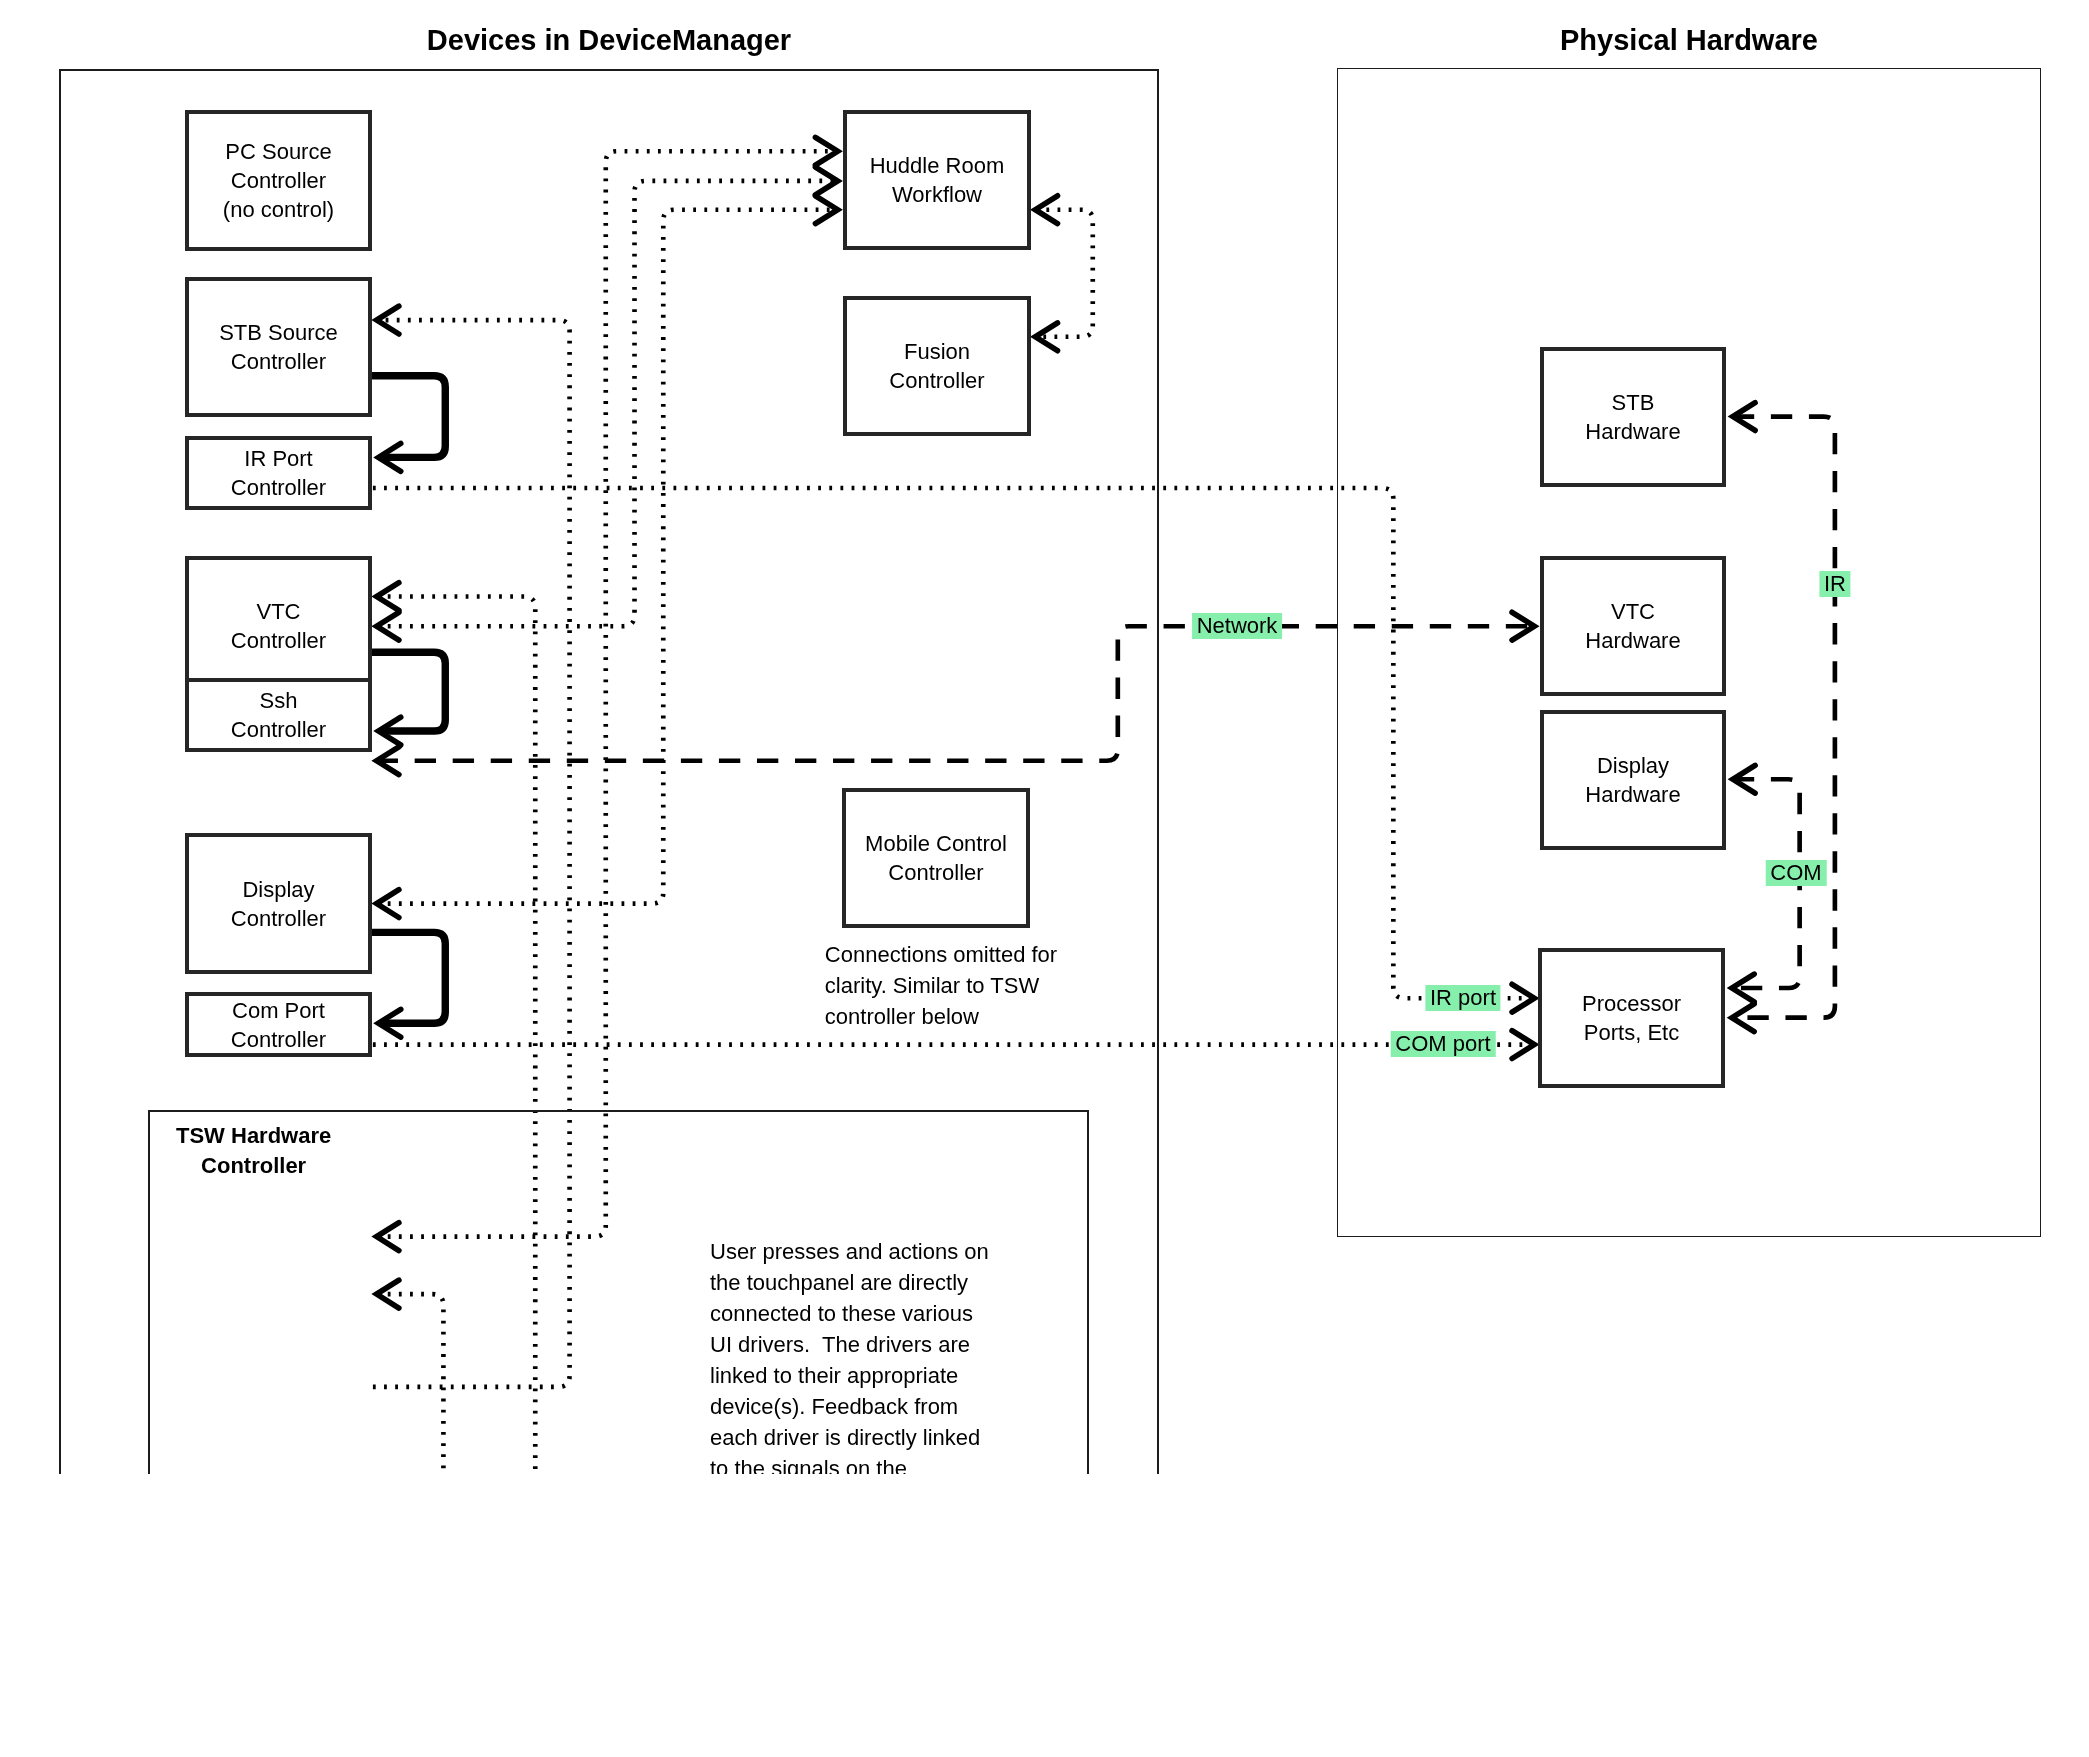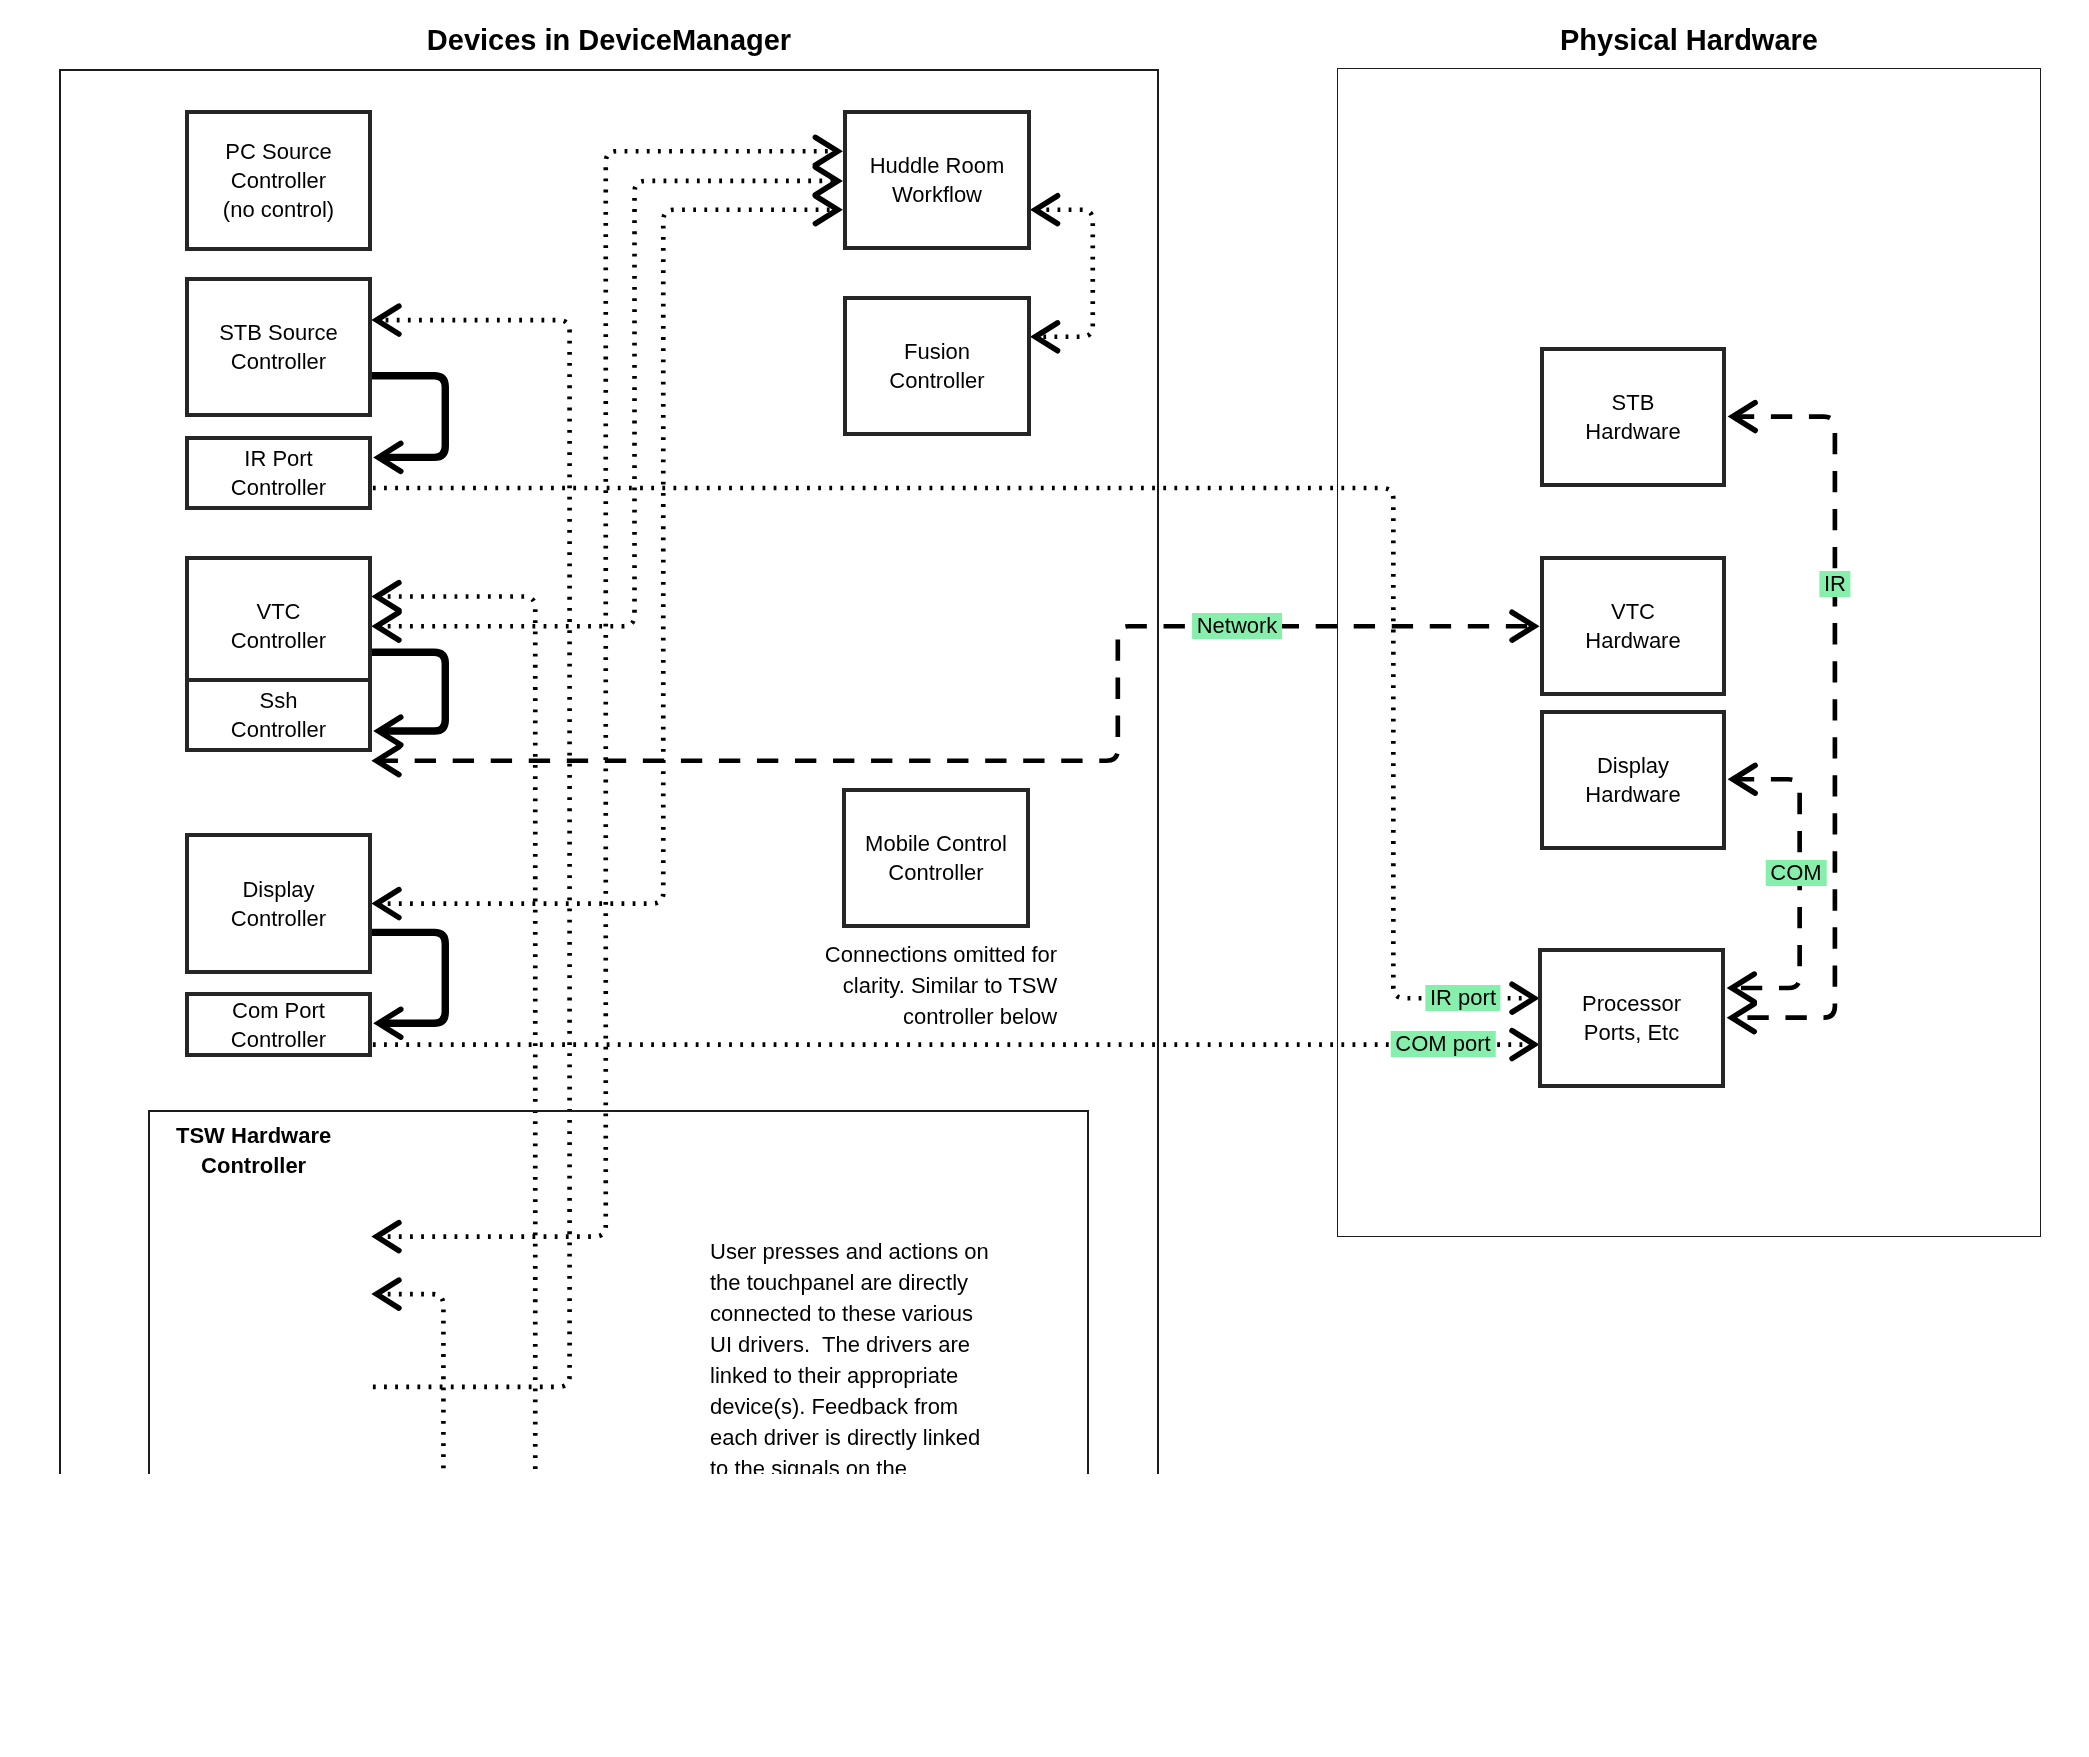--- a/index.html
+++ b/index.html
@@ -54,21 +54,21 @@
     padding:0 4.6px;
     font-size:22px;
     white-space:nowrap;
   }
   .note{
     position:absolute;
     font-size:22px;
     line-height:31px;
     white-space:pre-wrap;
   }
-  .note.centered{text-align:right;transform:translateX(-50%);}
+  .note.centered{text-align:left;transform:translateX(-50%);}
   path.dotted{stroke:#000;stroke-width:5;fill:none;stroke-dasharray:3 9;}
   path.dashed{stroke:#000;stroke-width:5;fill:none;stroke-dasharray:23 18;}
   path.solidlink{stroke:#000;stroke-width:8;fill:none;stroke-linecap:round;}
   polyline.arrow{stroke:#000;stroke-width:6;fill:none;stroke-linecap:round;stroke-linejoin:miter;}
 </style>
 </head>
 <body>
 
 <div id="canvas">
 

